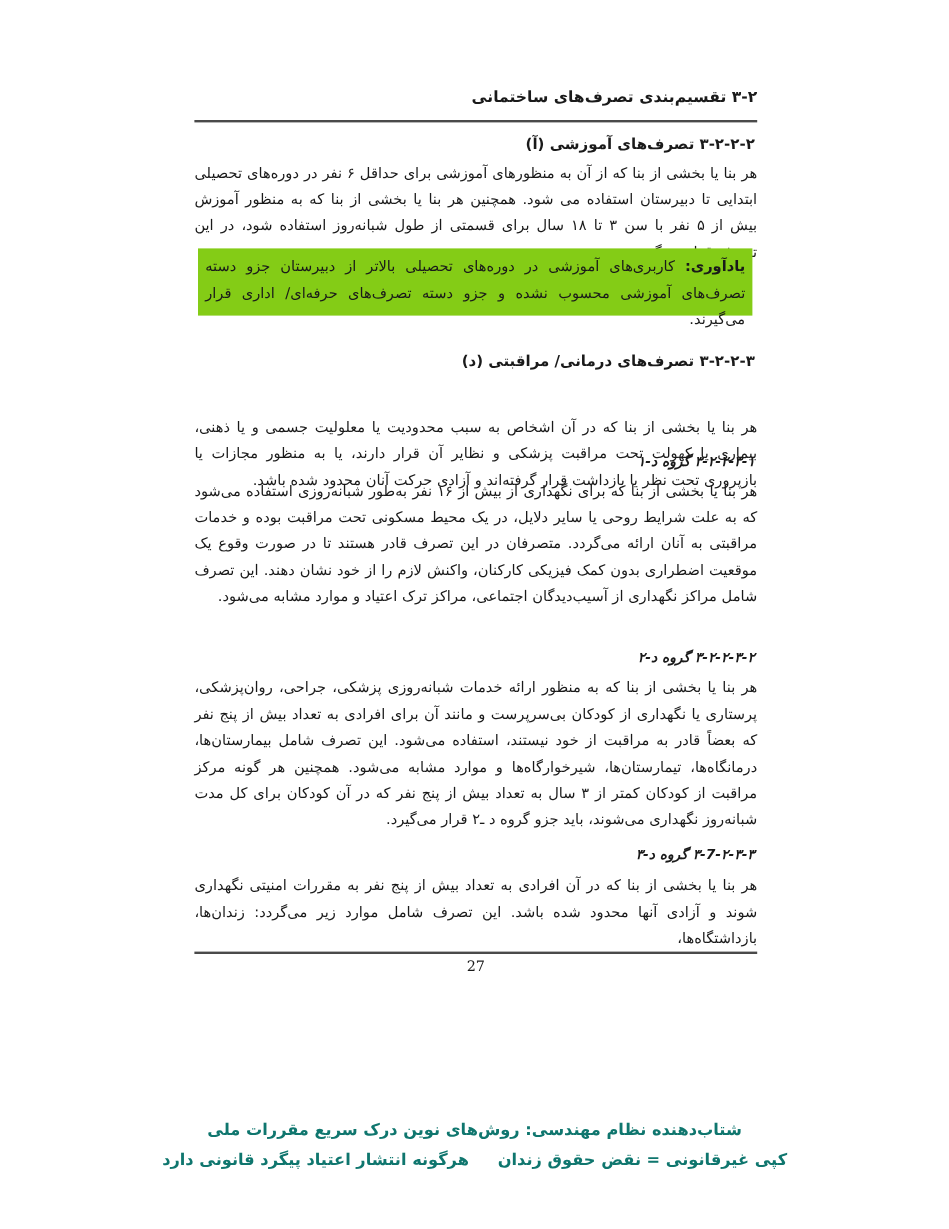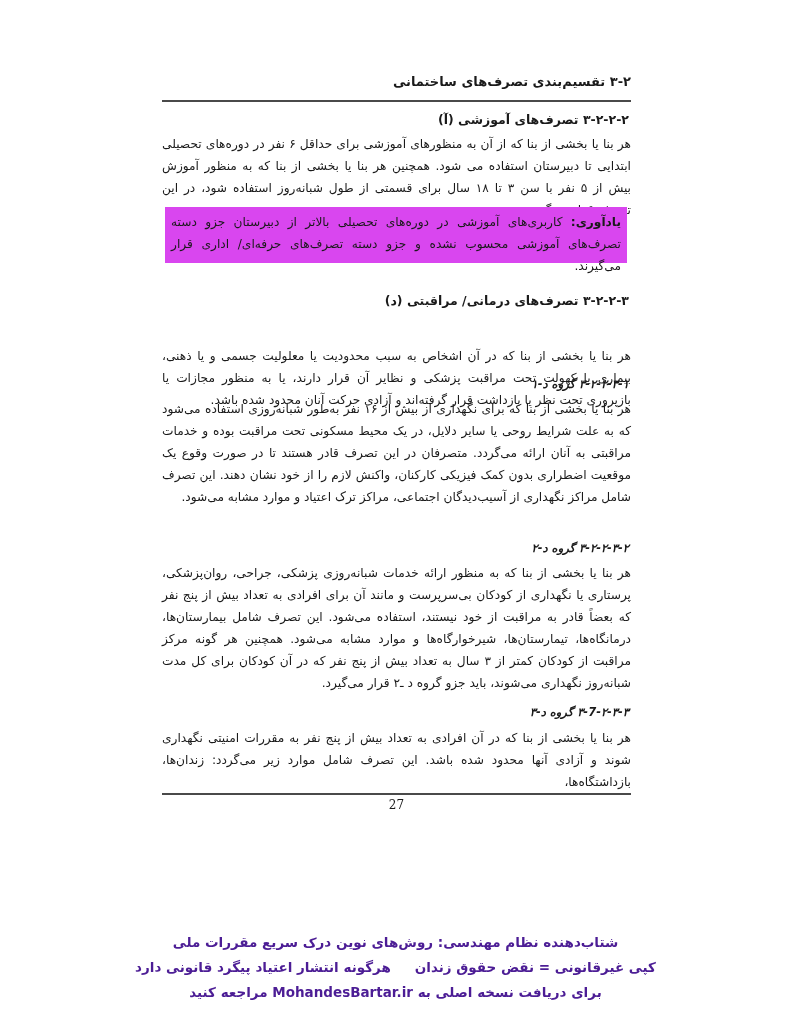--- a/index.html
+++ b/index.html
@@ -61,21 +61,21 @@
       font-weight: bold;
       white-space: nowrap;
       font-style: italic;
     }
     .note-box {
       position: absolute;
       top: 207px;
       left: 3px;
       width: 462px;
       height: 56px;
-      background: #d946ef;
+      background: #84cc16;
       box-sizing: border-box;
       padding: 4px 6px 0 6px;
       font-size: 12.2px;
       line-height: 22px;
       text-align: justify;
       text-align-last: right;
     }
     .note-label { font-weight: bold; }
     .bottom-rule {
       position: absolute;
@@ -97,21 +97,21 @@
     .watermark {
       position: absolute;
       left: 0;
       top: 930px;
       width: 791px;
       direction: rtl;
       text-align: center;
       font-size: 13.5px;
       font-weight: bold;
       line-height: 25px;
-      color: #4c1d95;
+      color: #0f766e;
     }
     .watermark .gap { display: inline-block; width: 24px; }
   </style>
 </head>
 <body>
 
 <div class="page">
 
   <div class="running-head">۳-۲ تقسیم‌بندی تصرف‌های ساختمانی</div>
   <div class="top-rule"></div>
@@ -137,18 +137,13 @@
 
   <div class="bottom-rule"></div>
   <div class="page-number">27</div>
 </div>
 
 <div class="watermark">
   <div>شتاب‌دهنده نظام مهندسی: روش‌های نوین درک سریع مقررات ملی</div>
   <div>
     <span>کپی غیرقانونی = نقض حقوق زندان</span><span class="gap"></span><span>هرگونه انتشار اعتیاد پیگرد قانونی دارد</span>
   </div>
-  <div>
-    <span>برای دریافت نسخه اصلی به</span>
-    <span dir="ltr">MohandesBartar.ir</span>
-    <span>مراجعه کنید</span>
-  </div>
 </div>
 
 </body></html>

